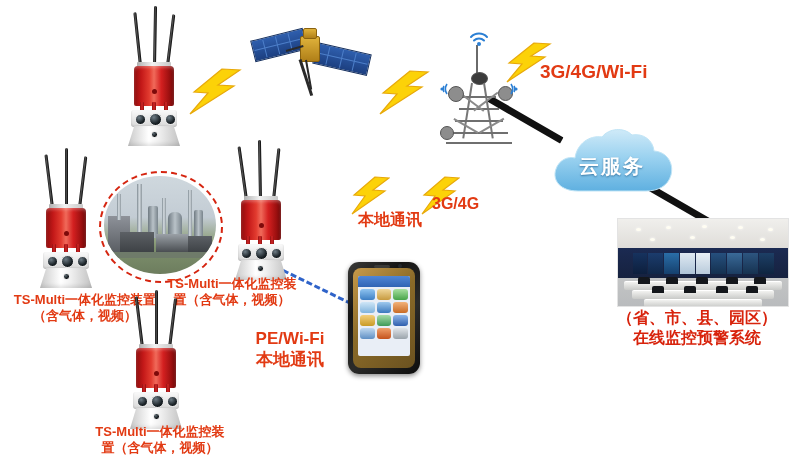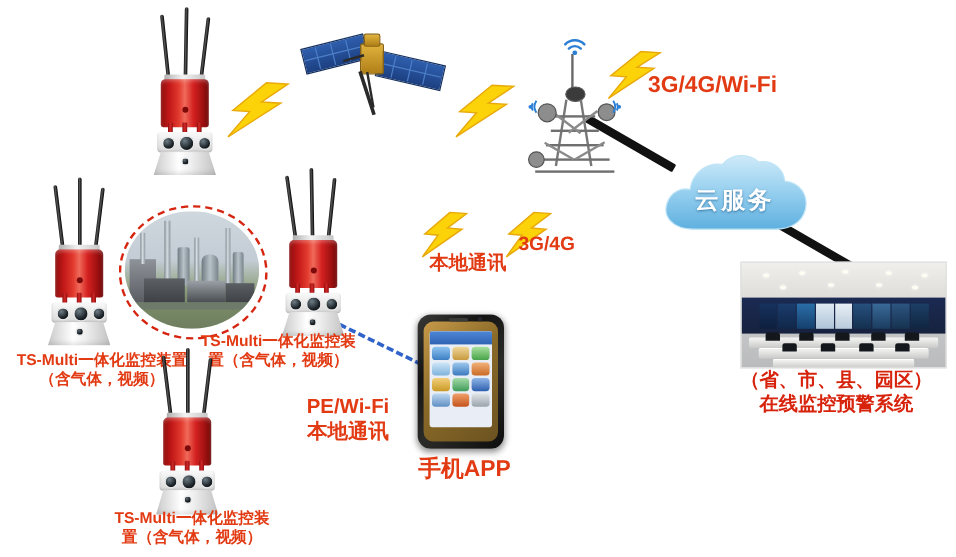--- a/index.html
+++ b/index.html
@@ -390,15 +390,14 @@
         <div class="app" style="background:linear-gradient(180deg,#f2b27a,#c96a24);"></div>
         <div class="app" style="background:linear-gradient(180deg,#f3cf7c,#c99a24);"></div>
         <div class="app" style="background:linear-gradient(180deg,#a6dca8,#3f9a58);"></div>
         <div class="app" style="background:linear-gradient(180deg,#8fb6e8,#2f5fae);"></div>
         <div class="app" style="background:linear-gradient(180deg,#bfd8ef,#5f8fc4);"></div>
         <div class="app" style="background:linear-gradient(180deg,#f0a06a,#c4521c);"></div>
         <div class="app" style="background:linear-gradient(180deg,#e0e4e8,#9aa3ab);"></div>
       </div>
     </div>
   </div>
-  <div class="lbl" style="left:332px;top:380px;width:110px;font-size:19px;">手机APP</div>
 
 </div>
 
 </body></html>

